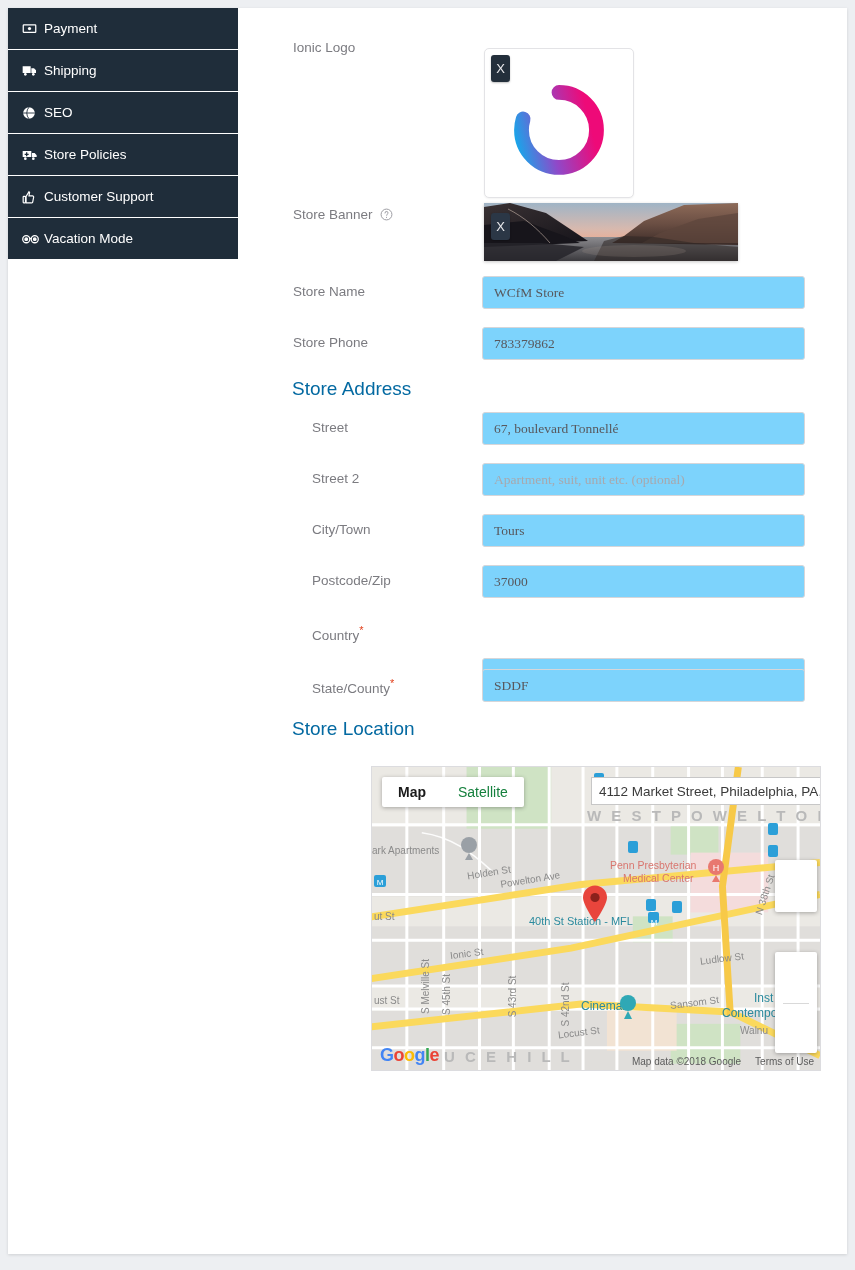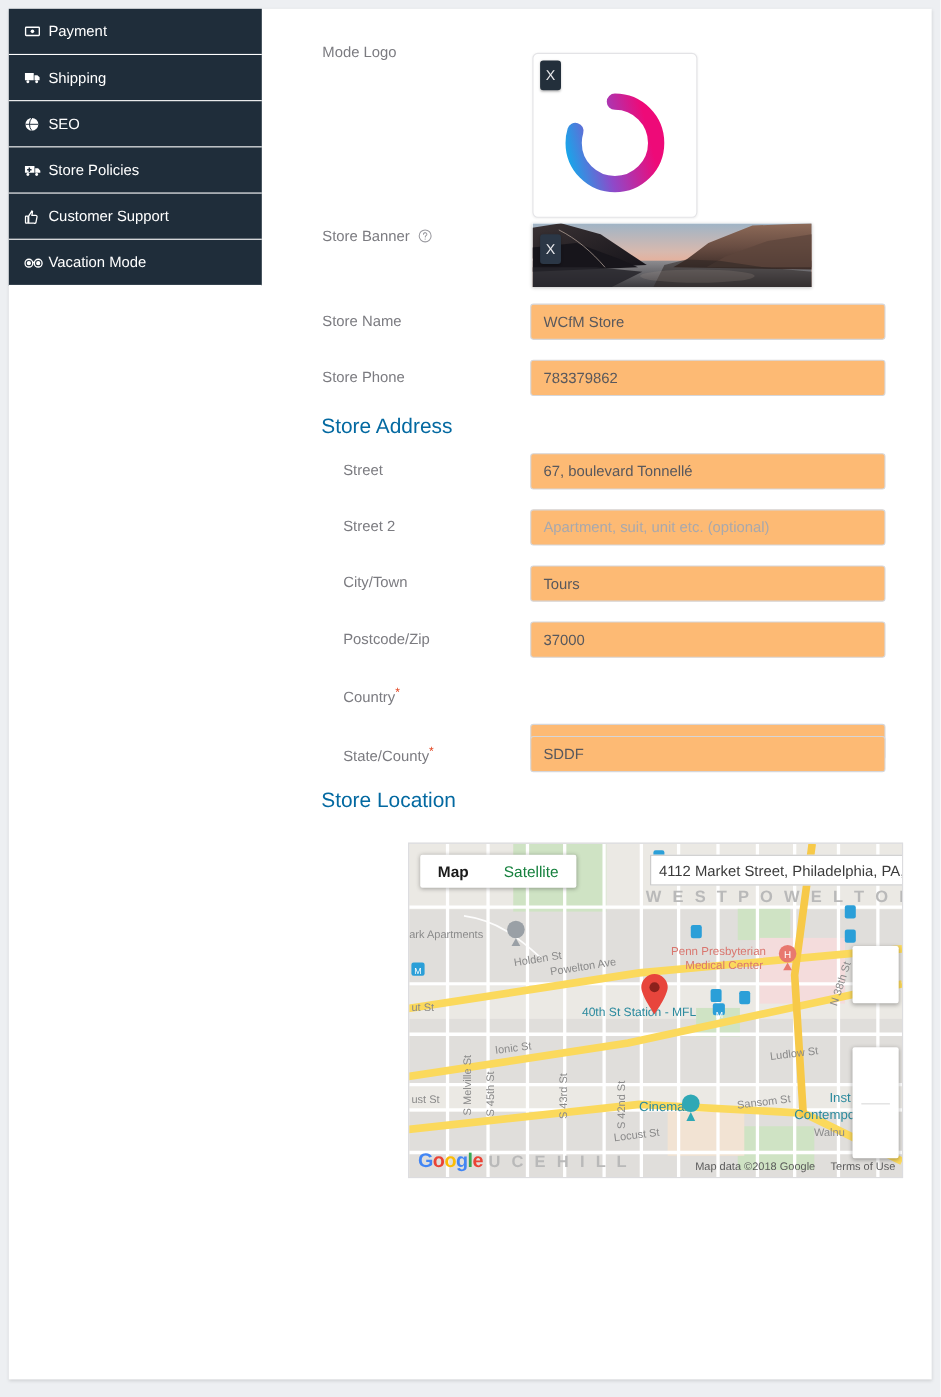--- a/index.html
+++ b/index.html
@@ -89,24 +89,24 @@
     white-space: nowrap;
   }
 
   .field {
     position: absolute;
     left: 244px;
     width: 323px;
     height: 33px;
     border: 1px solid #d6d6d9;
     border-radius: 3px;
-    background: #fdba74;
+    background: #7dd3fc;
     color: #58585d;
     font-size: 13.5px;
-    font-family: Liberation Sans, sans-serif;
+    font-family: Liberation Serif, serif;
     padding: 0 11px;
     outline: none;
   }
   .field::placeholder { color: #a8a8ad; }
   .field.select { appearance: none; padding-right: 26px; }
   .sel-wrap { position: absolute; left: 0; top: 0; margin-top: 42px; }
   .sel-caret {
     position: absolute;
     right: 10px; top: 50%;
     transform: translateY(-50%);
@@ -328,21 +328,21 @@
           <path d="M11 9h2"></path>
         </svg>
       </span>
       <span class="nav-label">Vacation Mode</span>
     </div>
   </nav>
 
   <div class="main">
 
     <div class="row" style="top:20px; height:160px;">
-      <div class="lbl" style="top:12px;">Mode Logo</div>
+      <div class="lbl" style="top:12px;">Ionic Logo</div>
 
       <div class="logo-box">
         <svg class="logo-art" viewBox="0 0 150 150">
           <defs>
             <linearGradient id="pg" x1="0" y1="0" x2="0.25" y2="1">
               <stop offset="0" stop-color="#17a7ea"></stop>
               <stop offset="0.45" stop-color="#8f49c9"></stop>
               <stop offset="1" stop-color="#ee0a78"></stop>
             </linearGradient>
           </defs>

